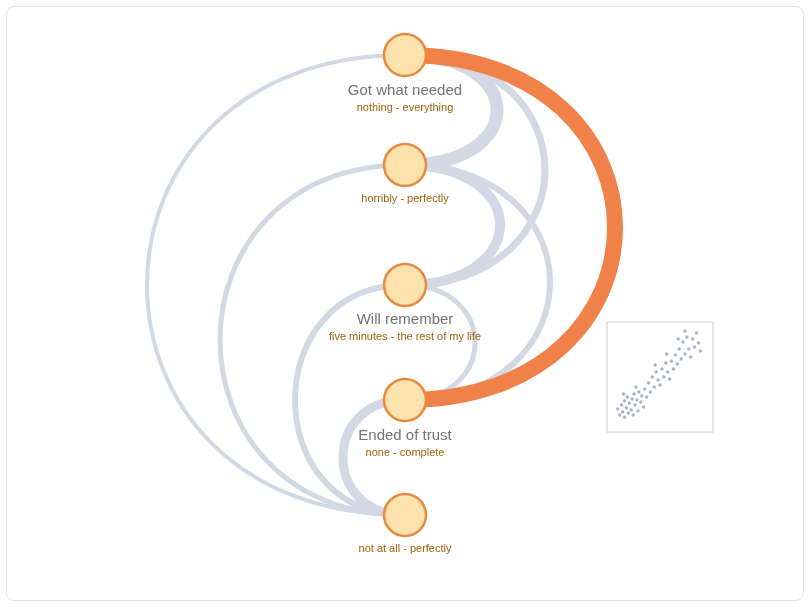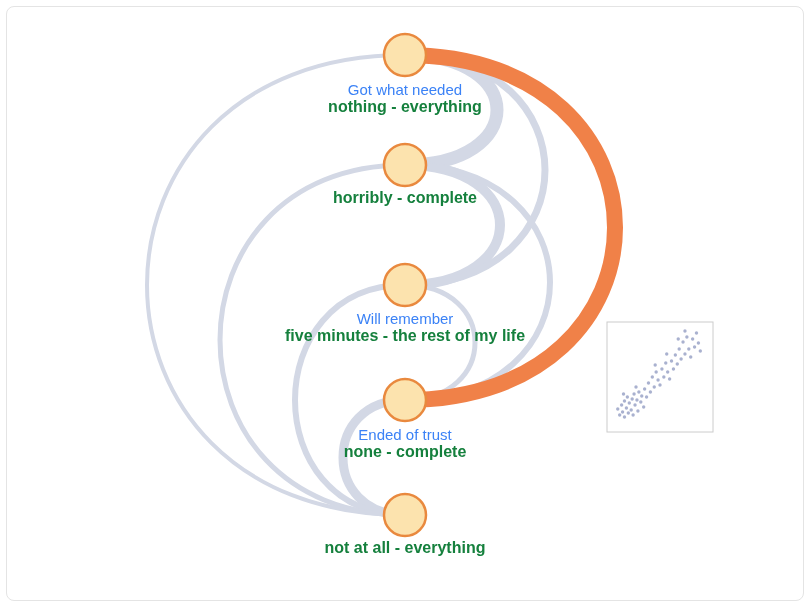--- a/index.html
+++ b/index.html
@@ -28,28 +28,28 @@
   .node-label {
     position: absolute;
     left: 235px;
     width: 340px;
     text-align: center;
     pointer-events: none;
   }
   .nl-title {
     font-size: 15px;
     line-height: 19px;
-    color: #3b82f6;
+    color: #737373;
     font-weight: 400;
   }
   .nl-sub {
-    font-size: 16px;
+    font-size: 11px;
     line-height: 16px;
-    color: #15803d;
-    font-weight: 700;
+    color: #a16207;
+    font-weight: 400;
   }
   .lbl-0 { top: 80px; }
   .lbl-1 { top: 190px; }
   .lbl-2 { top: 309px; }
   .lbl-3 { top: 425px; }
   .lbl-4 { top: 540px; }
 </style>
 </head>
 <body>
 
@@ -129,25 +129,25 @@
     <circle cx="623.52" cy="394" r="1.7" fill="#9aa3c7" fill-opacity="0.85"></circle>
   </svg>
 
 <div class="frame"></div>
 
 <div class="node-label lbl-0">
   <div class="nl-title">Got what needed</div>
   <div class="nl-sub">nothing - everything</div>
 </div>
 <div class="node-label lbl-1">
-  <div class="nl-sub">horribly - complete</div>
+  <div class="nl-sub">horribly - perfectly</div>
 </div>
 <div class="node-label lbl-2">
   <div class="nl-title">Will remember</div>
   <div class="nl-sub">five minutes - the rest of my life</div>
 </div>
 <div class="node-label lbl-3">
   <div class="nl-title">Ended of trust</div>
   <div class="nl-sub">none - complete</div>
 </div>
 <div class="node-label lbl-4">
-  <div class="nl-sub">not at all - everything</div>
+  <div class="nl-sub">not at all - perfectly</div>
 </div>
 
 </body></html>

